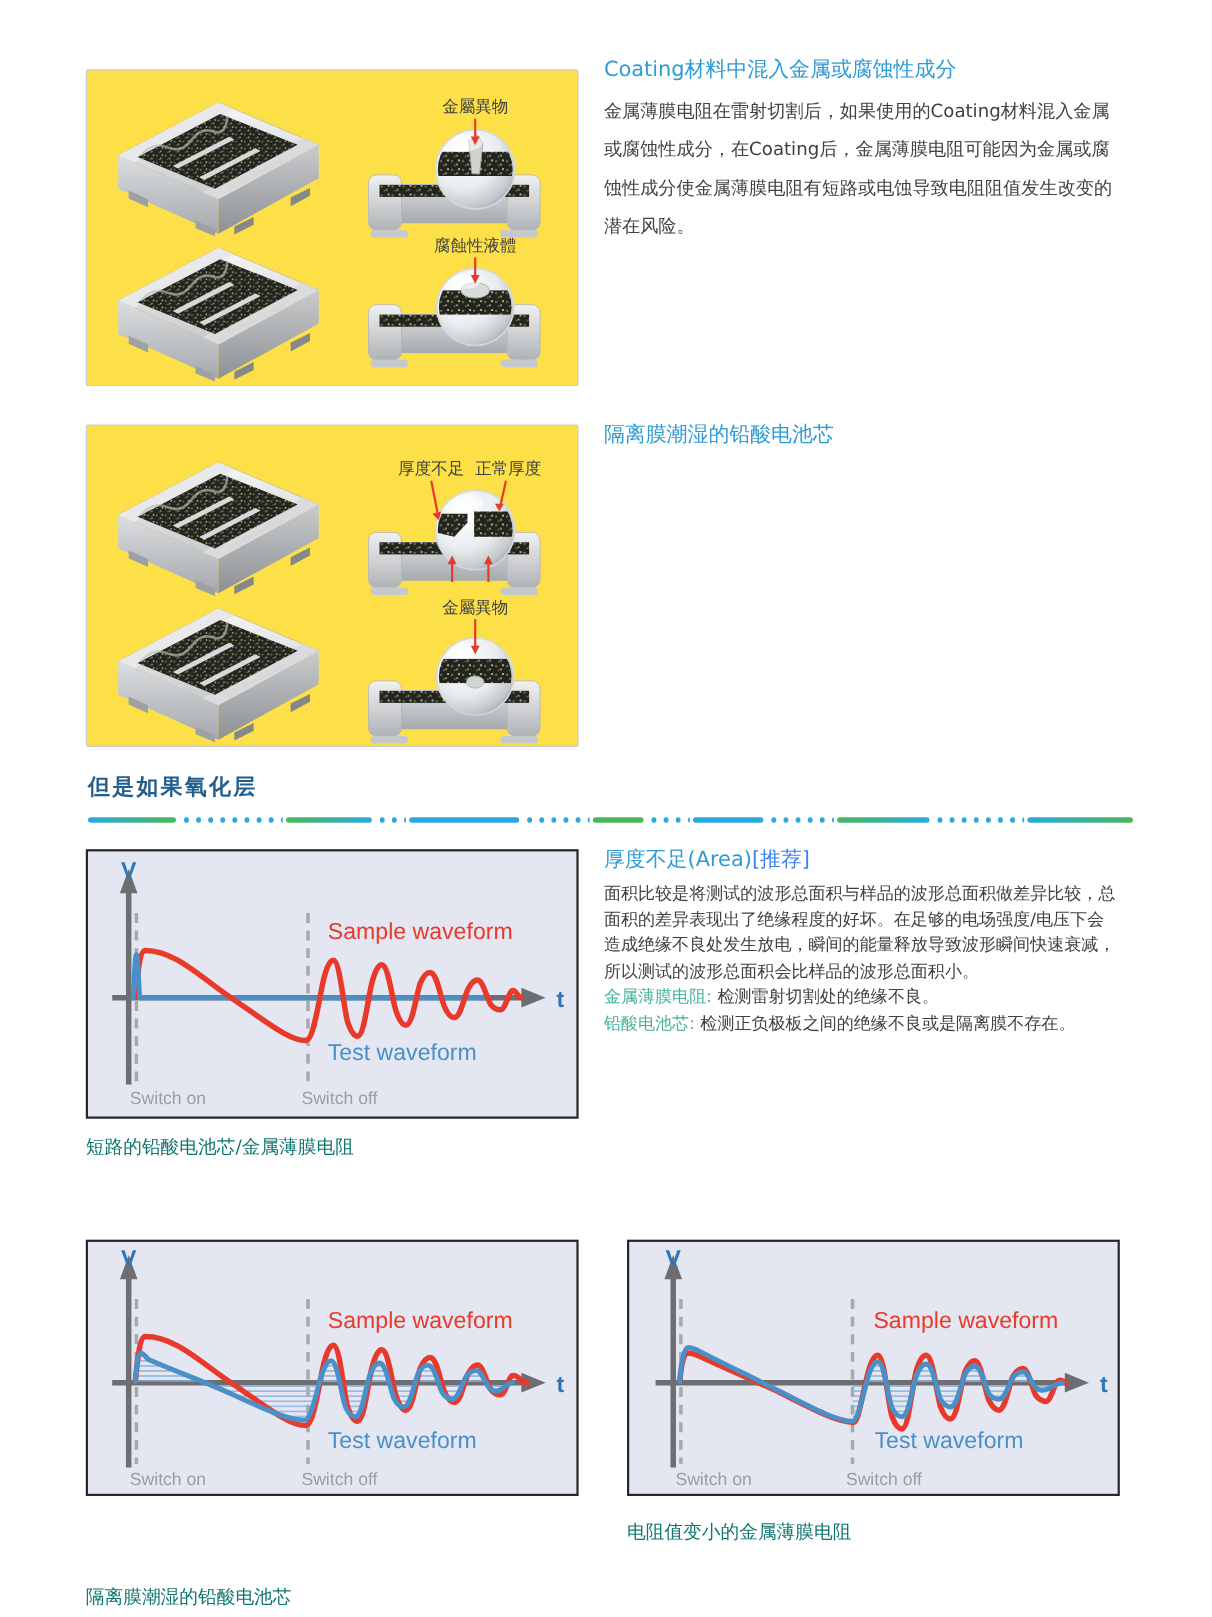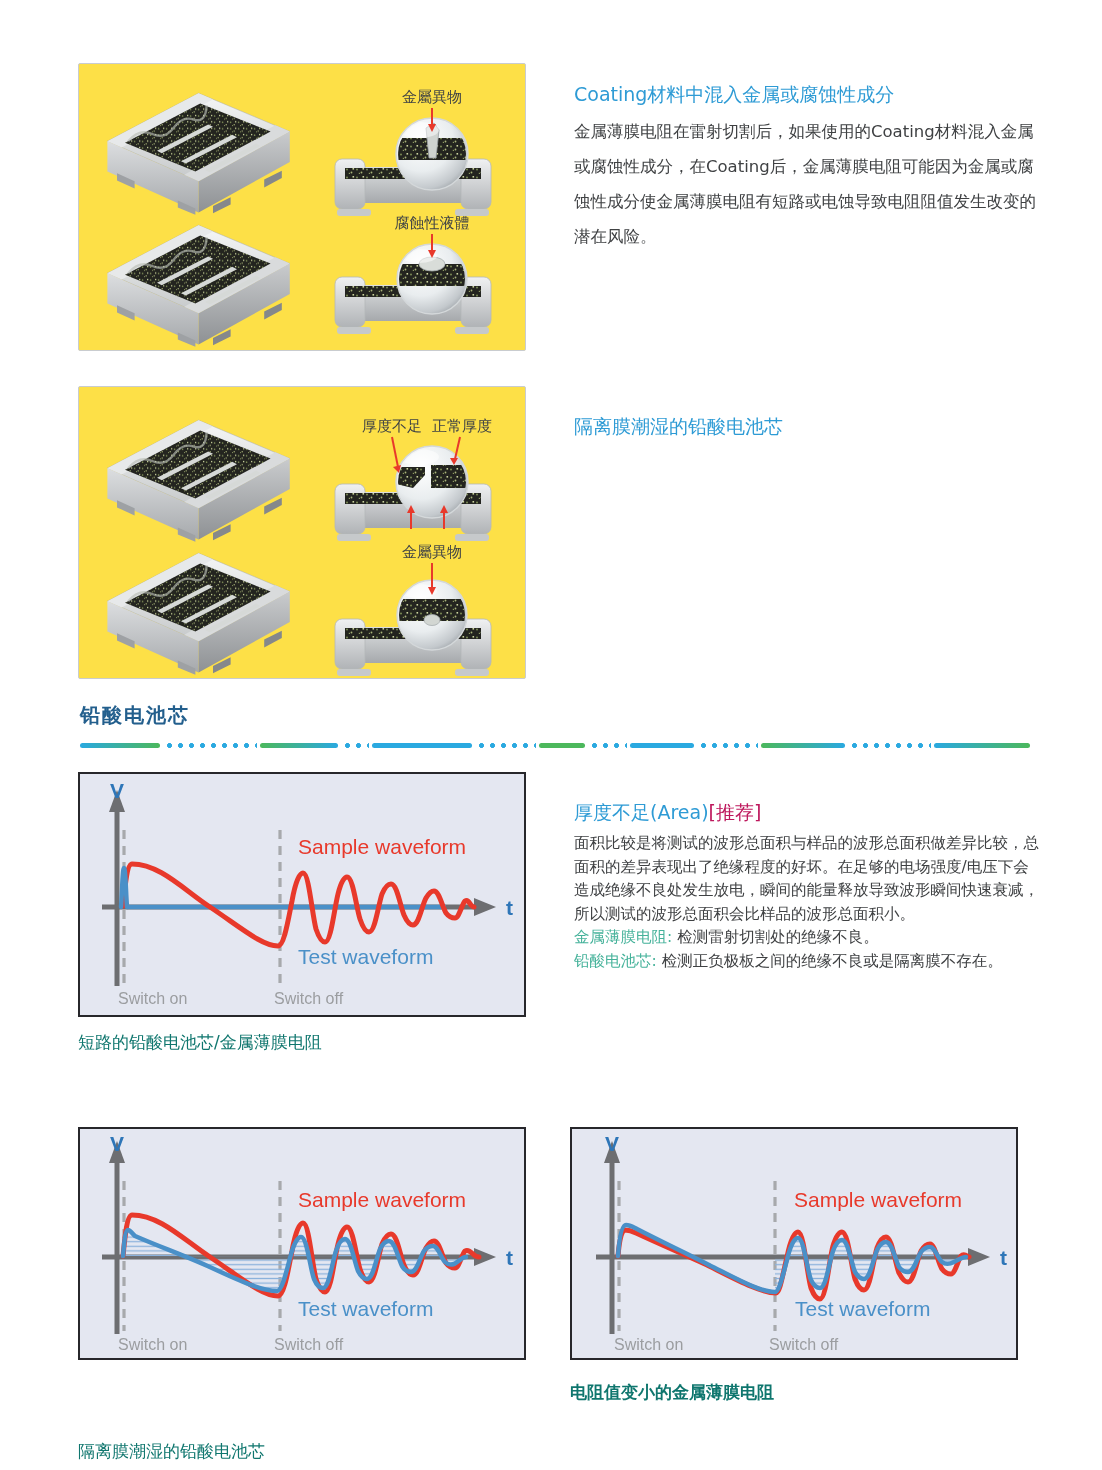--- a/index.html
+++ b/index.html
@@ -5,41 +5,41 @@
   html,body{margin:0;padding:0;background:#ffffff;}
   .page{position:relative;width:1102px;height:1470px;background:#fff;overflow:hidden;
         font-family:"DejaVu Sans","Liberation Sans",sans-serif;color:#3f4143;}
   .figbox{position:absolute;background:#fde047;border:1px solid #c9cccf;border-radius:2px;}
   #figbox1{left:78px;top:63px;width:446px;height:286px;}
   #figbox2{left:78px;top:386px;width:446px;height:291px;}
   .chartbox{position:absolute;background:#e4e7f1;border:2px solid #27272b;}
   #chartbox1{left:78px;top:772px;width:444px;height:241px;}
   #chartbox2{left:78px;top:1127px;width:444px;height:229px;}
   #chartbox3{left:570px;top:1127px;width:444px;height:229px;}
-  .tcol{position:absolute;left:574px;width:462px;margin-top:31px;}
+  .tcol{position:absolute;left:549px;width:462px;}
   #t1{top:50px;} #t2{top:382px;} #t3{top:768px;width:470px;}
   h3.bhead{font-size:19px;line-height:26px;color:#2e9bd5;font-weight:500;margin:0 0 7px 0;}
-  h3.bhead .tag{color:#be185d;text-align:center;}
+  h3.bhead .tag{color:#3b82f6;text-align:center;}
   p.body{font-size:16.5px;line-height:35px;margin:0;color:#3f4143;}
   #t3 p.body{font-size:15.5px;line-height:23.5px;}
   .itemline{font-size:15.5px;line-height:23.5px;color:#3f4143;}
   .teal{color:#45b29a;}
   .sechead{position:absolute;left:80px;top:702px;font-size:20px;font-weight:600;
            color:#235f8d;letter-spacing:2px;}
   .divider{position:absolute;left:80px;top:742px;width:950px;height:6px;display:flex;
            align-items:center;justify-content:space-between;}
   .dv{height:5px;border-radius:3px;flex:none;display:block;}
   .dd{height:5px;flex:none;display:block;
       background-image:radial-gradient(circle,#2aa9e0 2.2px,rgba(0,0,0,0) 2.6px);
       background-size:11px 5px;background-repeat:repeat-x;background-position:left center;}
   .dv.b{background:#2aa9e0;} .dv.g{background:#4cb85c;}
   .dv.g1{background:linear-gradient(90deg,#2aa9e0,#4cb85c);}
   .dv.g2{background:linear-gradient(90deg,#4cb85c,#2aa9e0);}
   .caption{position:absolute;font-size:17px;color:#0f766e;}
-  #cap1{left:78px;top:1031px;} #cap2{left:78px;top:1440px;} #cap3{left:570px;top:1381px;font-weight:bold;}
+  #cap1{left:78px;top:1031px;} #cap2{left:78px;top:1440px;} #cap3{left:570px;top:1381px;}
   svg{display:block;}
   svg text{font-family:"Liberation Sans","DejaVu Sans",sans-serif;}
   .figlabel{font-size:15px;fill:#3f4245;font-weight:500;}
   .wavelabel{font-size:21px;font-weight:500;}
   .axislabel{font-size:21px;font-weight:600;fill:#2e76b8;}
   .swlabel{font-size:16px;fill:#9b9da0;}
 </style>
 </head>
 <body>
 
@@ -213,21 +213,21 @@
       <line x1="353" y1="176" x2="353" y2="202" stroke="#e8392b" stroke-width="2"></line>
       <polygon points="353,208 349,200 357,200" fill="#e8392b"></polygon>
       <text class="figlabel" x="353" y="170" text-anchor="middle">金屬異物</text>
     </svg>
   </div>
 
   <div class="tcol" id="t2">
     <h3 class="bhead">隔离膜潮湿的铅酸电池芯</h3>
   </div>
 
-  <div class="sechead">铅酸电池芯</div>
+  <div class="sechead">但是如果氧化层</div>
   <div class="divider">
     <i class="dv g1" style="width:80px"></i>
       <i class="dd" style="width:93px"></i>
     <i class="dv g2" style="width:78px"></i>
       <i class="dd" style="width:27px"></i>
     <i class="dv b" style="width:100px"></i>
       <i class="dd" style="width:60px"></i>
     <i class="dv g" style="width:46px"></i>
       <i class="dd" style="width:38px"></i>
     <i class="dv b" style="width:64px"></i>

